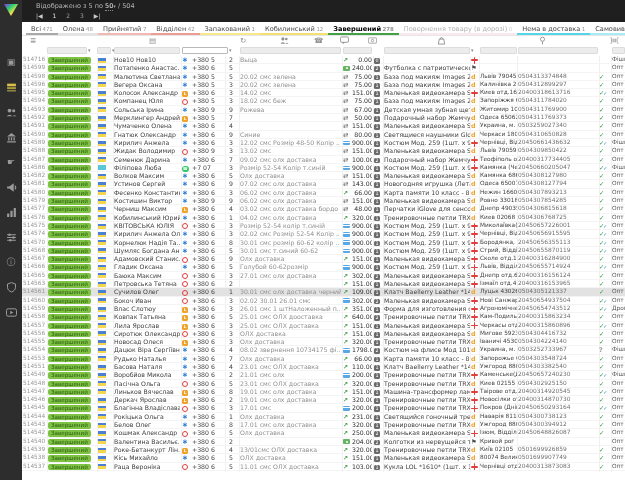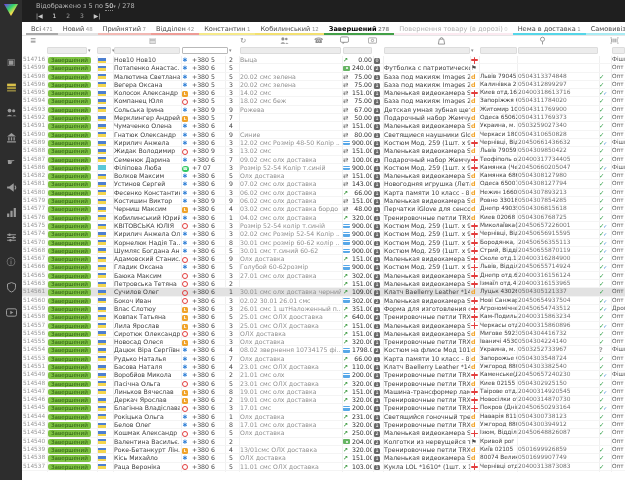--- a/index.html
+++ b/index.html
@@ -101,21 +101,21 @@
 </style>
 </head>
 <body>
 
 <div id="app">
 
   <div id="topbar">
     <div id="shownline">
       <span>Відображено з 5 по</span>
       <span class="pp">50</span><span class="car">▾</span>
-      <span>/ 278</span>
+      <span>/ 504</span>
     </div>
     <div id="pager">
       <span>|◀</span>
       <span class="pg cur">1</span>
       <span class="pg">2</span>
       <span class="pg">3</span>
       <span>▶|</span>
     </div>
   </div>
 
@@ -166,24 +166,24 @@
             <path d="M5 0.6 L9 2v3.2 c0 2.6-1.8 4-4 4.8 C2.8 9.2 1 7.8 1 5.2 V2 Z" fill="none" stroke="#9a9a9a"></path>
           </svg></span></div>
       <div class="sb-item" style="top: 305px;"><span><svg viewBox="0 0 11 9">
             <rect x="0.5" y="0.8" width="10" height="7.4" rx="1.6" fill="none" stroke="#9a9a9a"></rect>
             <path d="M4.3 2.8 L7.3 4.5 L4.3 6.2 Z" fill="#9a9a9a"></path>
           </svg></span></div>
     </div>
 
   <div id="tabsbar">
       <div class="tab" style="border-bottom-color: rgb(169, 169, 169);"><span>Всі</span><span class="cnt2">471</span></div>
-      <div class="tab" style="border-bottom-color: rgb(227, 227, 227);"><span>Новий</span><span class="cnt2">48</span></div>
+      <div class="tab" style="border-bottom-color: rgb(227, 227, 227);"><span>Олена</span><span class="cnt2">48</span></div>
       <div class="tab" style="border-bottom-color: rgb(242, 185, 180);"><span>Прийнятий</span><span class="cnt2">7</span></div>
       <div class="tab" style="border-bottom-color: rgb(238, 156, 150);"><span>Відділен</span><span class="cnt2">42</span></div>
-      <div class="tab" style="border-bottom-color: rgb(245, 233, 138);"><span>Константин</span><span class="cnt2">1</span></div>
+      <div class="tab" style="border-bottom-color: rgb(245, 233, 138);"><span>Запакований</span><span class="cnt2">1</span></div>
       <div class="tab" style="border-bottom-color: rgb(242, 224, 112);"><span>Кобилинський</span><span class="cnt2">12</span></div>
       <div class="tab active" style="border-bottom-color: rgb(67, 160, 71);"><span>Завершений</span><span class="cnt2">278</span></div>
       <div class="tab faded" style="border-bottom-color: rgb(247, 207, 224);"><span>Повернення товару (в дорозі)</span><span class="cnt2">0</span></div>
       <div class="tab" style="border-bottom-color: rgb(85, 214, 232);"><span>Нема в доставка</span><span class="cnt2">1</span></div>
       <div class="tab" style="border-bottom-color: rgb(168, 235, 243);"><span>Самовивіз</span></div>
     </div>
   <div id="colhead">
       <div class="hicon" style="left: 8px;">≣</div>
       <div class="hicon" style="left: 127px;">▤</div>
       <div class="hicon" style="left: 218px;">↻</div>

